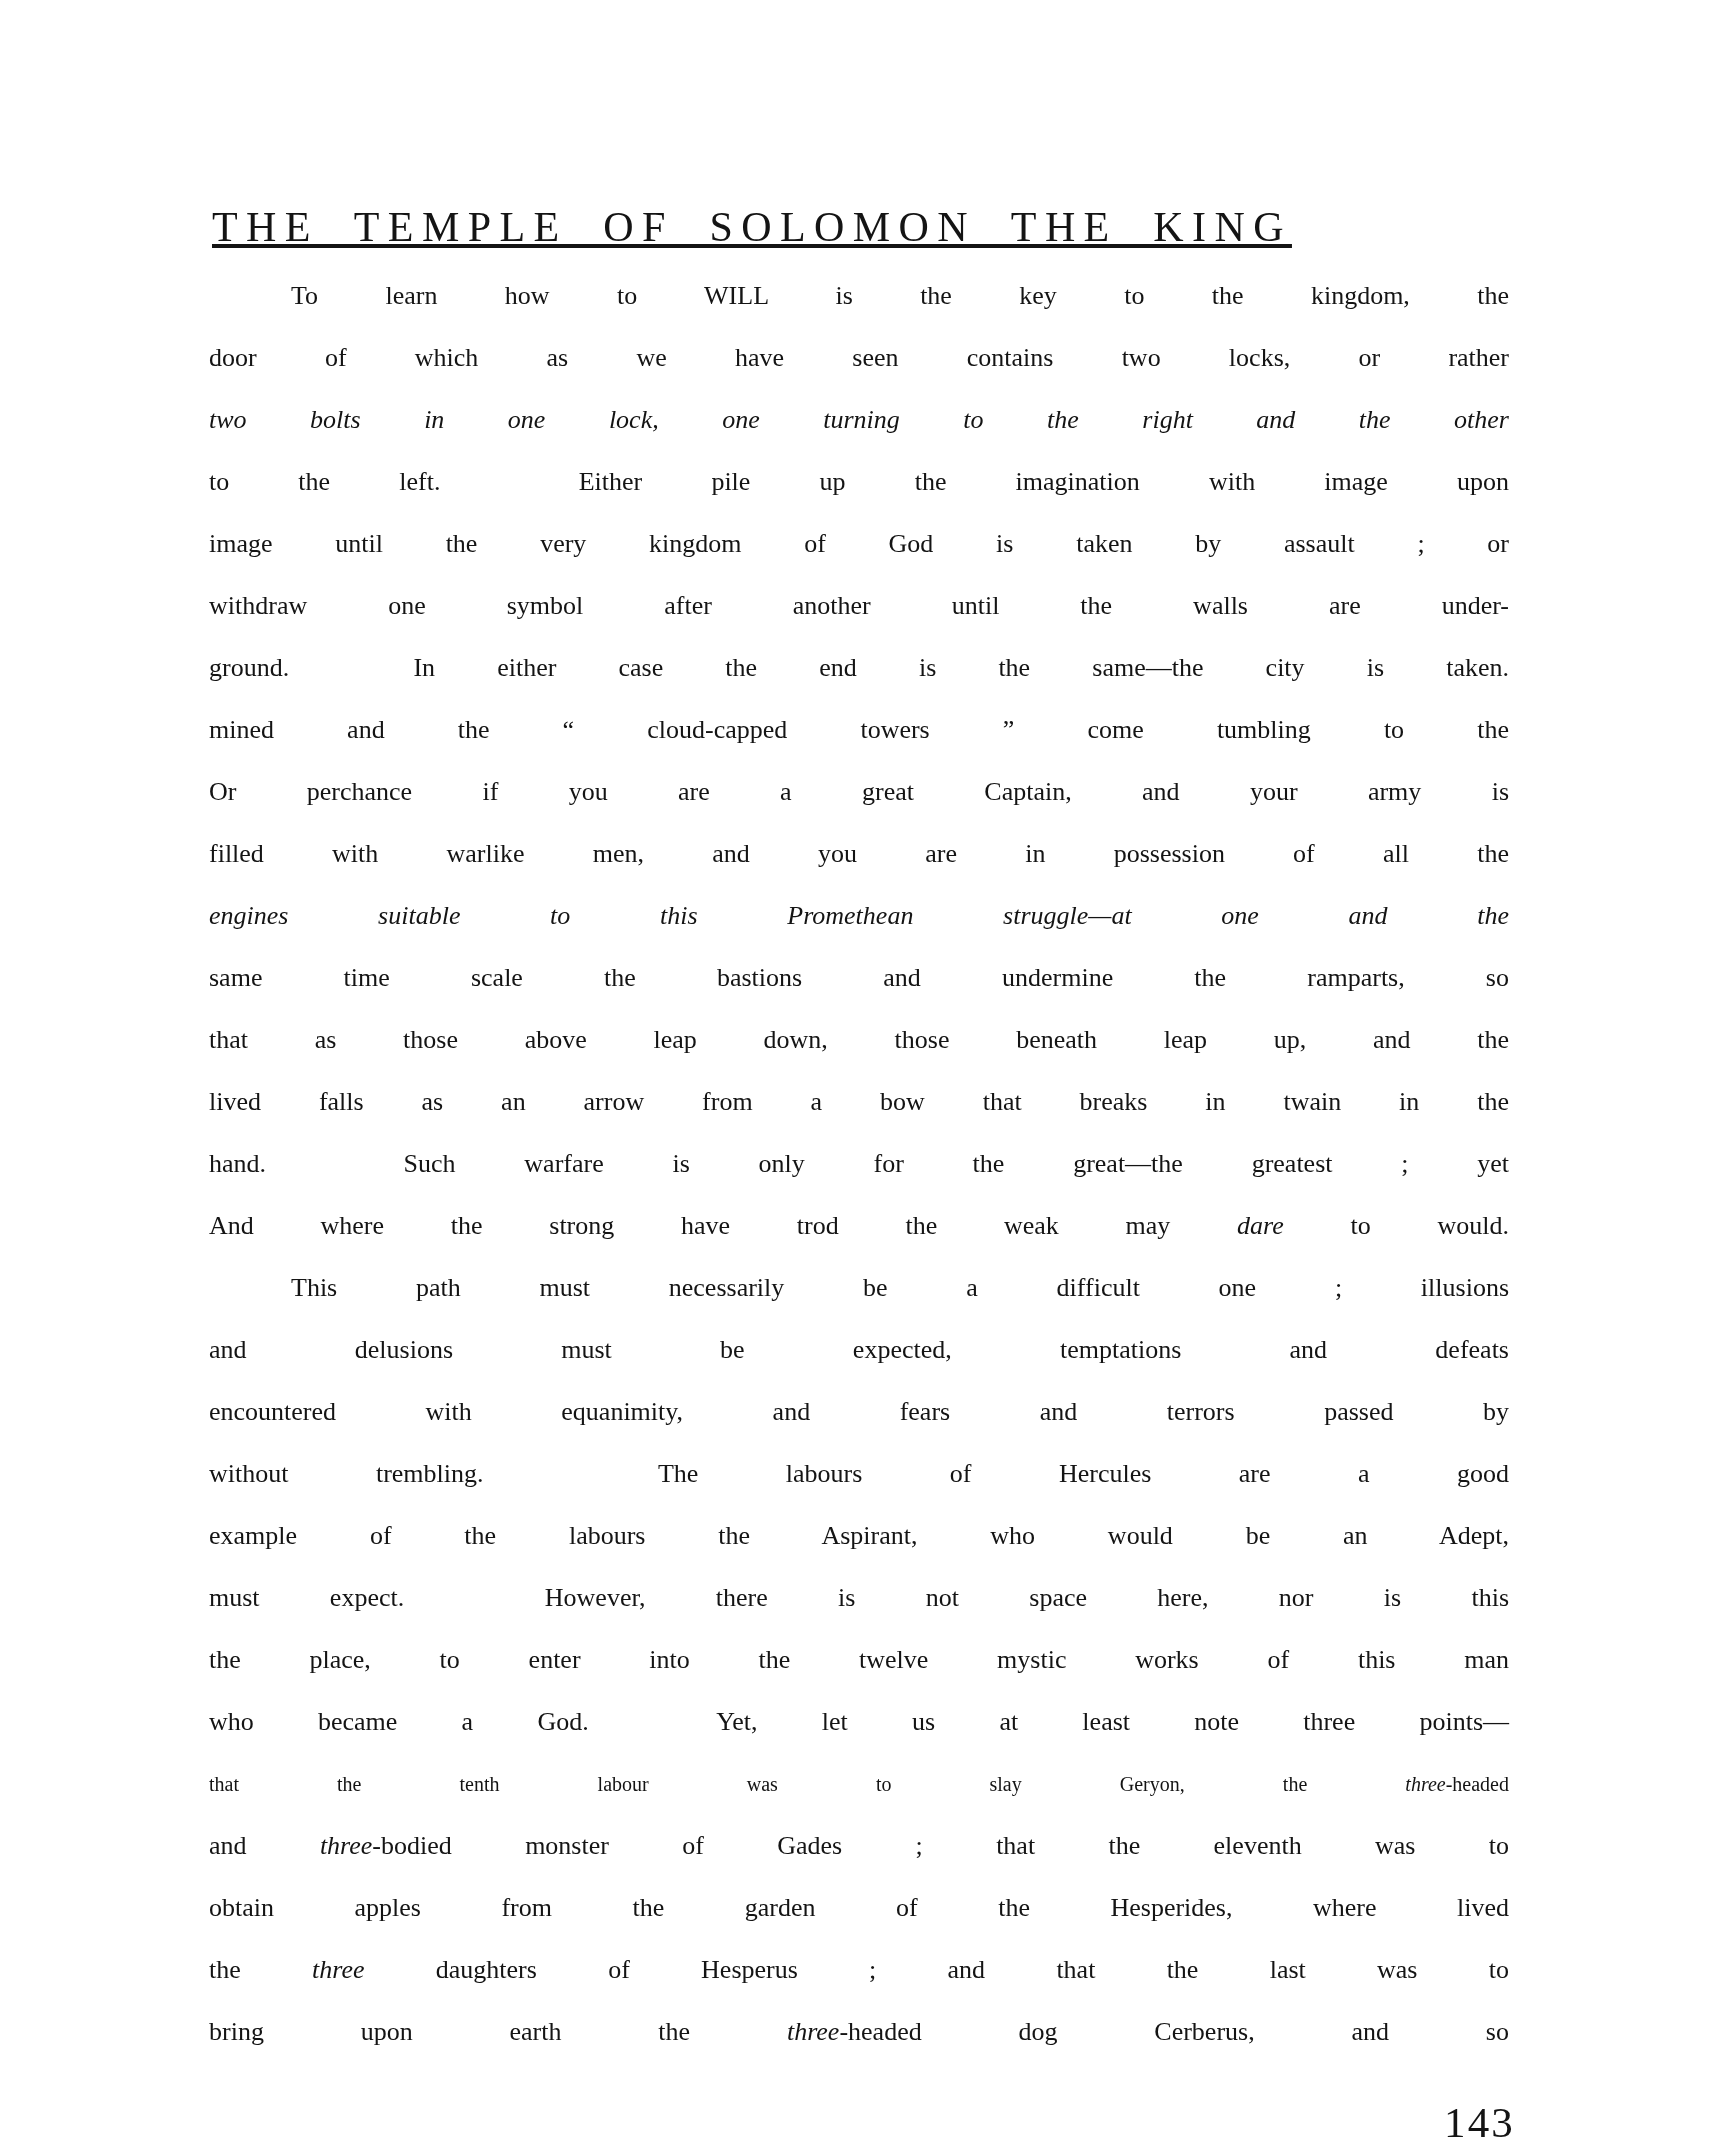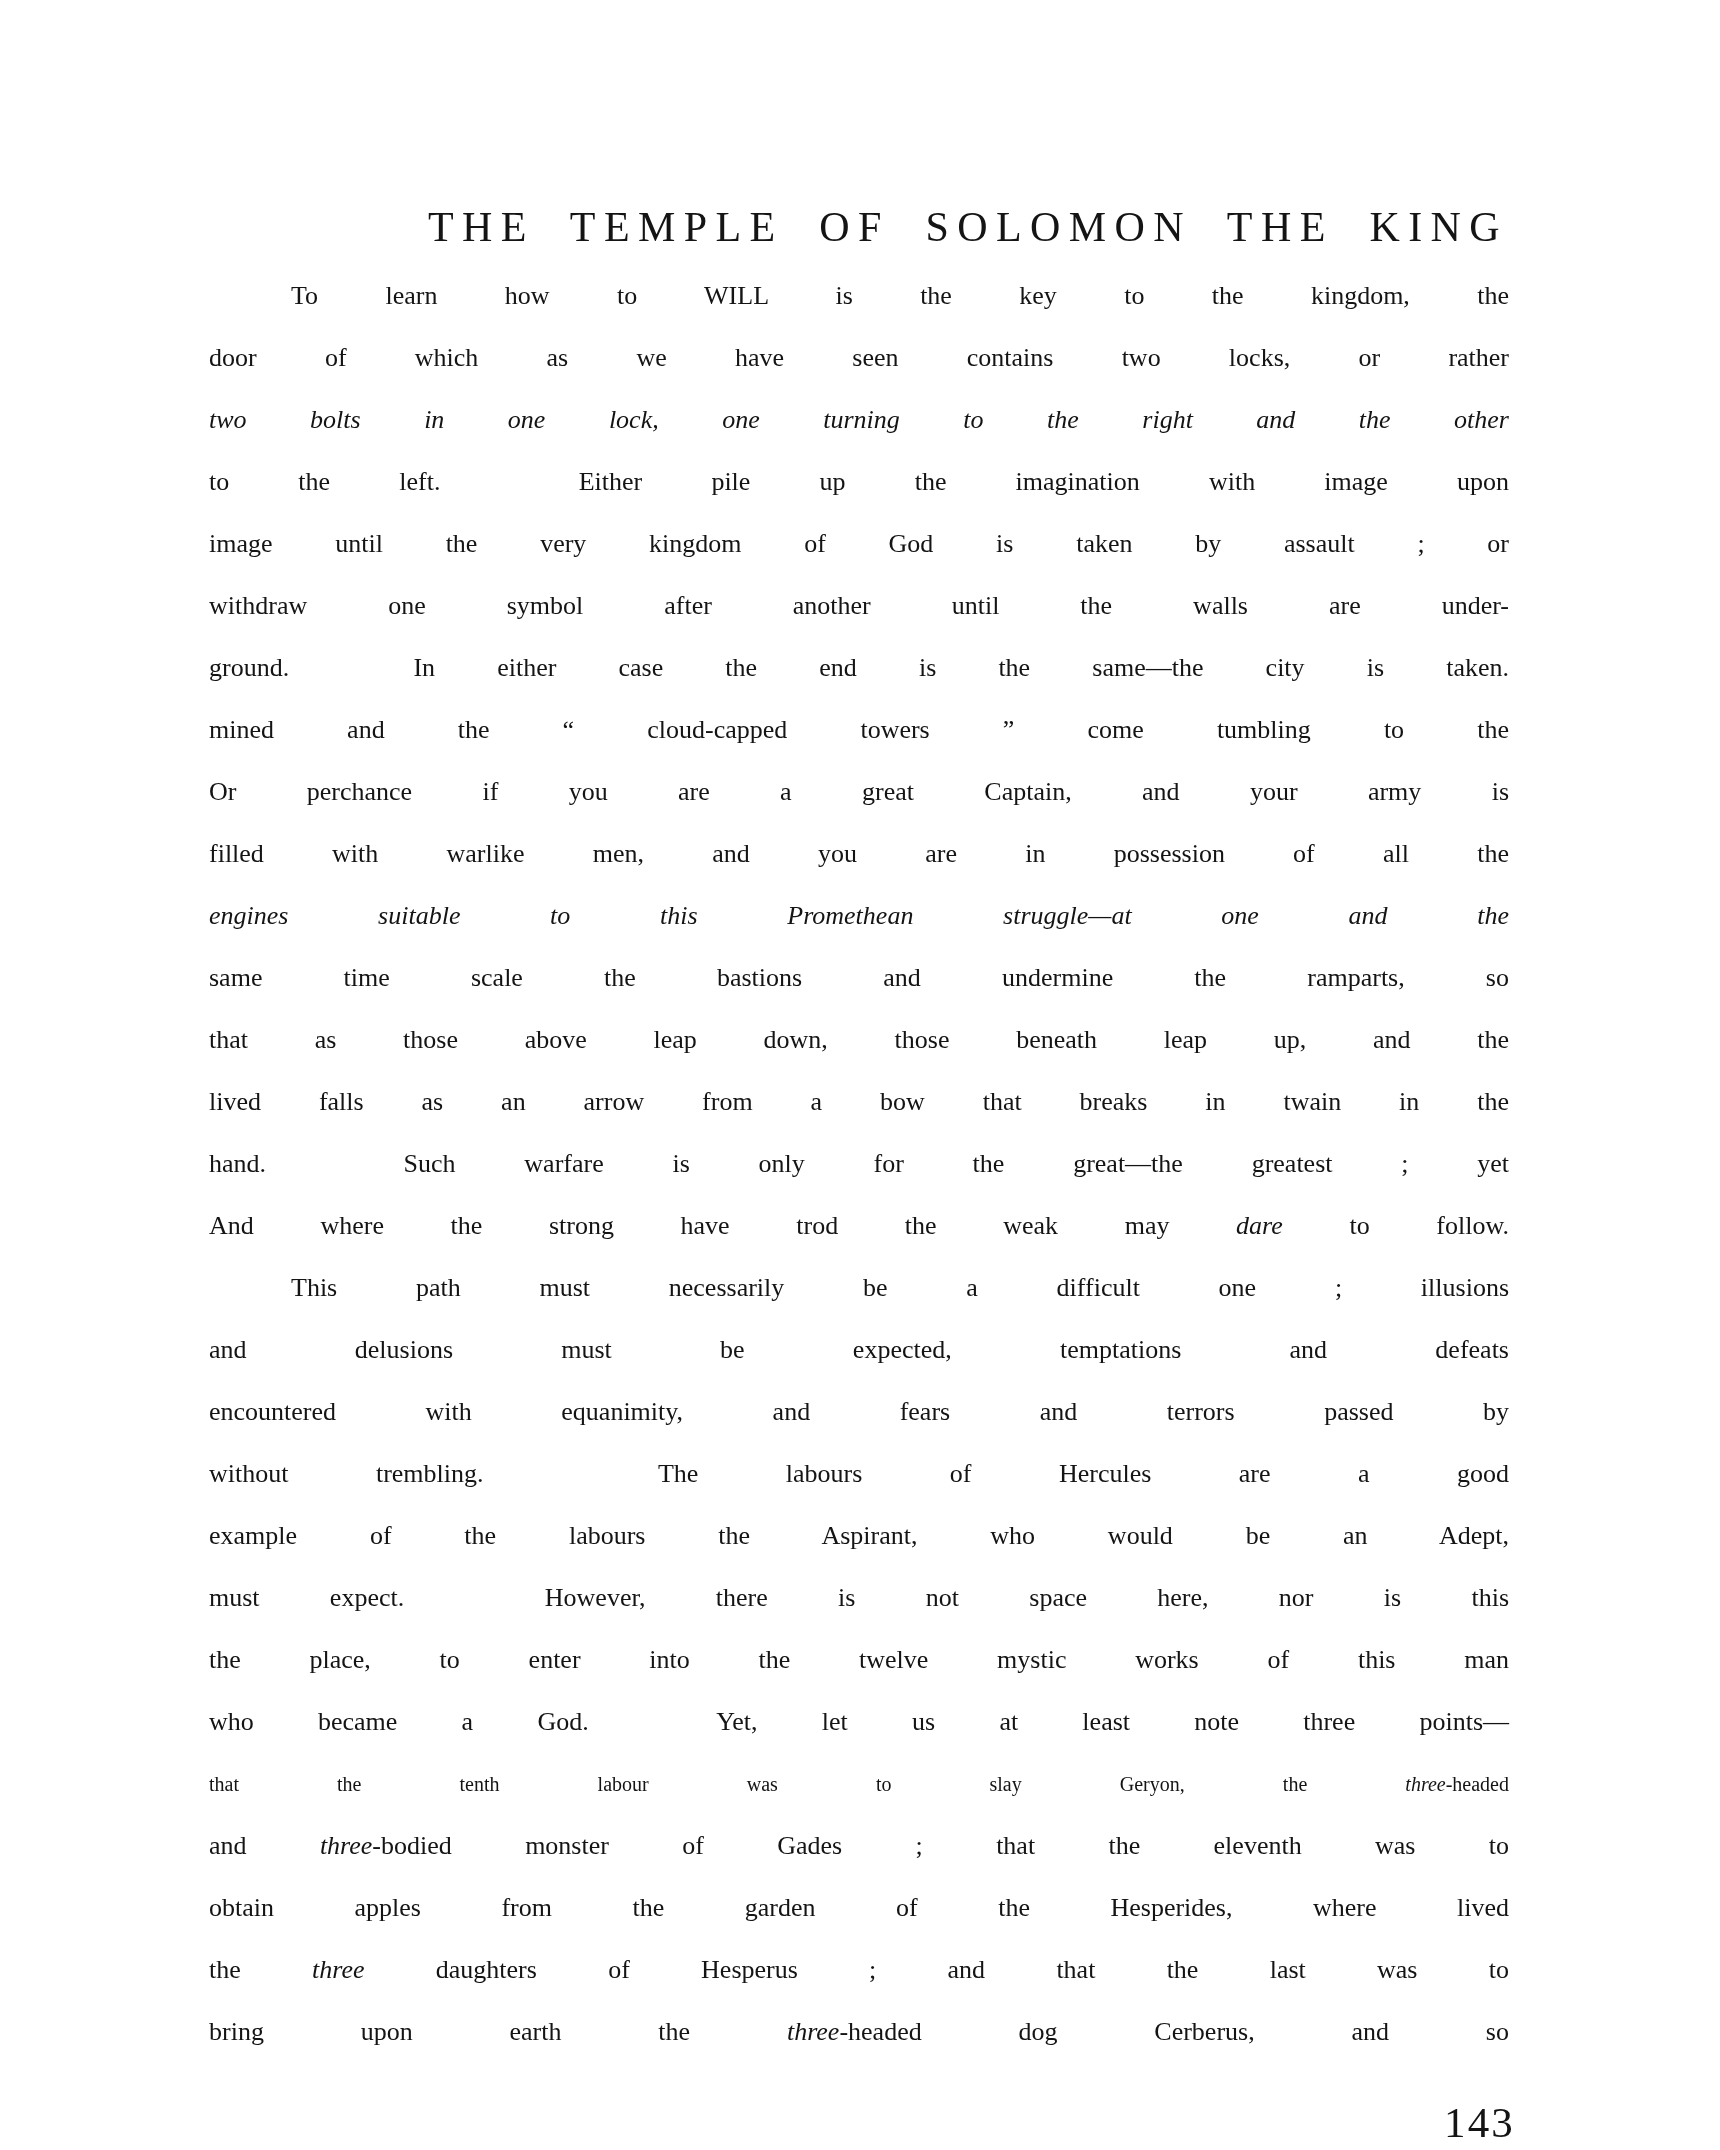--- a/index.html
+++ b/index.html
@@ -14,26 +14,27 @@
     background: #ffffff;
     color: #141414;
     font-family: "Liberation Serif", "DejaVu Serif", serif;
     overflow: hidden;
   }
   .title {
     position: absolute;
     left: 212px;
     top: 206px;
     width: 1296px;
-    text-align: right;
+    text-align: left;
     font-size: 42px;
     line-height: 1.0;
     letter-spacing: 0.20em;
     word-spacing: 0.40em;
     white-space: nowrap;
+    text-decoration: underline;
   }
   .body-text {
     position: absolute;
     left: 209px;
     top: 265px;
     width: 1300px;
   }
   .line {
     height: 62px;
     line-height: 62px;
@@ -73,21 +74,21 @@
       <div class="line" style="white-space: normal; font-size: 26px;"><span>withdraw one symbol after another until the walls are under-</span></div>
       <div class="line" style="white-space: normal; font-size: 26px;"><span>ground.&nbsp; In either case the end is the same—the city is taken.</span></div>
       <div class="line" style="white-space: normal; font-size: 26px;"><span>mined and the “ cloud-capped towers ” come tumbling to the</span></div>
       <div class="line" style="white-space: normal; font-size: 26px;"><span>Or perchance if you are a great Captain, and your army is</span></div>
       <div class="line" style="white-space: normal; font-size: 26px;"><span>filled with warlike men, and you are in possession of all the</span></div>
       <div class="line" style="white-space: normal; font-size: 26px; font-style: italic;"><span>engines suitable to this Promethean struggle—at one and the</span></div>
       <div class="line" style="white-space: normal; font-size: 26px;"><span>same time scale the bastions and undermine the ramparts, so</span></div>
       <div class="line" style="white-space: normal; font-size: 26px;"><span>that as those above leap down, those beneath leap up, and the</span></div>
       <div class="line" style="white-space: normal; font-size: 26px;"><span>lived falls as an arrow from a bow that breaks in twain in the</span></div>
       <div class="line" style="white-space: normal; font-size: 26px;"><span>hand.&nbsp; Such warfare is only for the great—the greatest ; yet</span></div>
-      <div class="line" style="white-space: normal; font-size: 26px;"><span>And where the strong have trod the weak may </span><em>dare</em><span> to follow.</span></div>
+      <div class="line" style="white-space: normal; font-size: 26px;"><span>And where the strong have trod the weak may </span><em>dare</em><span> to would.</span></div>
       <div class="line indent" style="white-space: normal; font-size: 26px;"><span>This path must necessarily be a difficult one ; illusions</span></div>
       <div class="line" style="white-space: normal; font-size: 26px;"><span>and delusions must be expected, temptations and defeats</span></div>
       <div class="line" style="white-space: normal; font-size: 26px;"><span>encountered with equanimity, and fears and terrors passed by</span></div>
       <div class="line" style="white-space: normal; font-size: 26px;"><span>without trembling.&nbsp; The labours of Hercules are a good</span></div>
       <div class="line" style="white-space: normal; font-size: 26px;"><span>example of the labours the Aspirant, who would be an Adept,</span></div>
       <div class="line" style="white-space: normal; font-size: 26px;"><span>must expect.&nbsp; However, there is not space here, nor is this</span></div>
       <div class="line" style="white-space: normal; font-size: 26px;"><span>the place, to enter into the twelve mystic works of this man</span></div>
       <div class="line" style="white-space: normal; font-size: 26px;"><span>who became a God.&nbsp; Yet, let us at least note three points—</span></div>
       <div class="line" style="white-space: normal; font-size: 20px;"><span>that the tenth labour was to slay Geryon, the </span><em>three</em><span>-headed</span></div>
       <div class="line" style="white-space: normal; font-size: 26px;"><span>and </span><em>three</em><span>-bodied monster of Gades ; that the eleventh was to</span></div>

